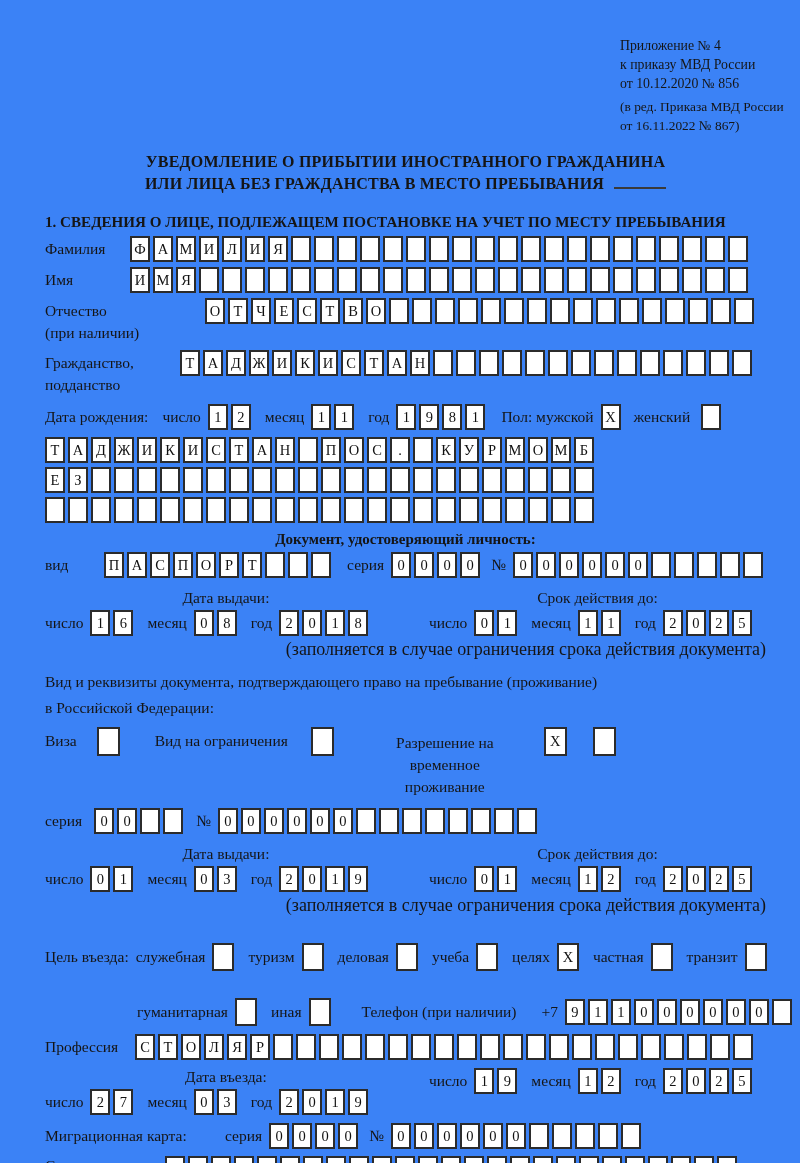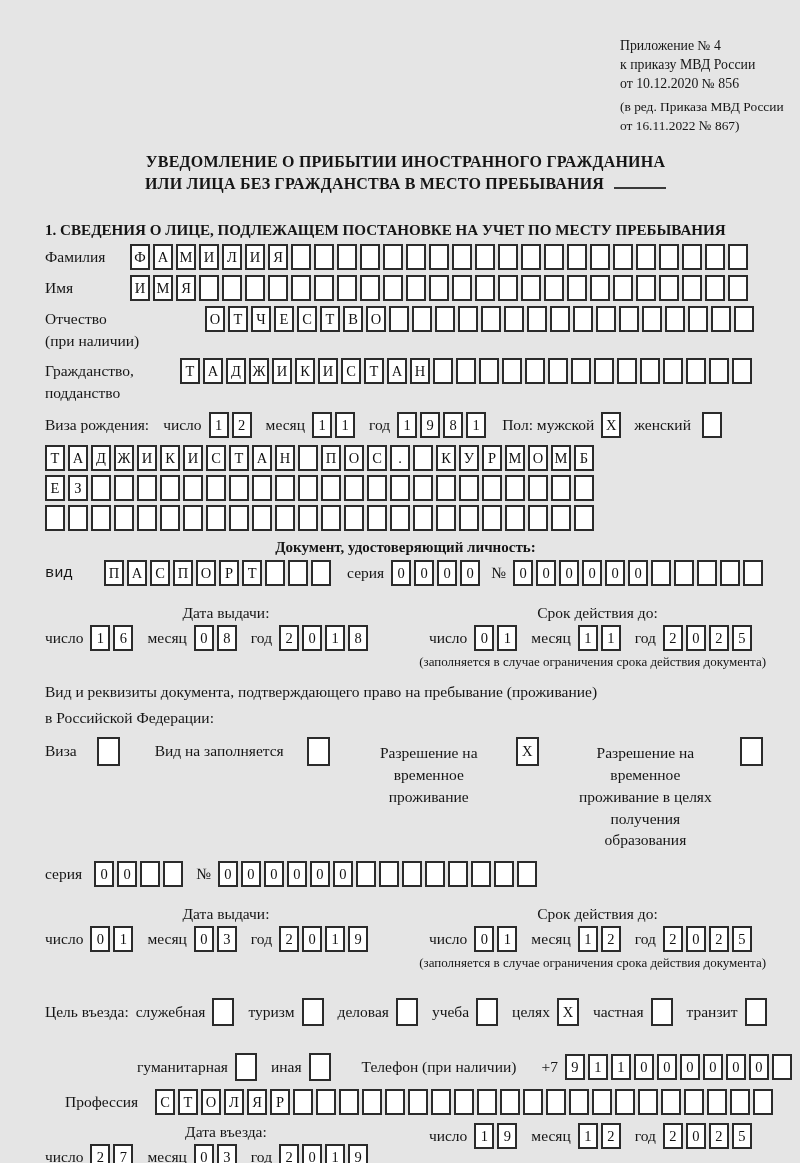--- a/index.html
+++ b/index.html
@@ -1,36 +1,36 @@
 <!DOCTYPE html>
 <html><head>
 <meta charset="utf-8">
 <style>
   * { box-sizing: border-box; }
   html,body { margin:0; padding:0; background:#ffffff; }
   .page{
-    width:800px; height:1163px; background:#e5e5e5; color:#151515;
+    width:800px; height:1163px; background:#3b82f6; color:#151515;
     font-family:"Liberation Serif","DejaVu Serif",serif; font-size:15.5px;
     padding:36px 34px 0 45px; overflow:hidden; position:relative;
   }
   
   .annex{ margin-left:575px; width:190px; font-size:13.8px; line-height:1.38; }
   .annex .amend{ font-size:13.4px; }
   .annex .amend-first{ margin-top:5px; }
   .form-label{ text-align:right; padding-right:2px; font-weight:bold; font-size:15.5px; margin-top:16px; letter-spacing:.4px; }
   .title{ text-align:center; font-weight:bold; font-size:16px; margin-top:16px; line-height:1.4; letter-spacing:.2px; }
   .title-underline{ display:inline-block; width:52px; border-bottom:2px solid #3a3a3a; margin-left:10px; }
-  .sec-heading{ font-weight:bold; font-size:15.1px; margin-top:26px; white-space:nowrap; }
+  .sec-heading{ font-weight:bold; font-size:15.1px; margin-top:18px; white-space:nowrap; }
 
   
   .frow{ display:flex; align-items:flex-start; margin-top:5px; }
   .lbl{ flex:none; padding-top:4px; }
   .lbl2{ line-height:1.45; padding-top:2px; }
-  .w85{ width:85px; } .w90{ width:90px;margin-left:20px; } .w120{ width:120px; }
-  .w135{ width:135px; } .w160{ width:160px; } .w70{ width:70px;font-family:Liberation Mono, monospace; }
+  .w85{ width:85px; } .w90{ width:90px; } .w120{ width:120px; }
+  .w135{ width:135px; } .w160{ width:160px; } .w70{ width:70px; }
 
   
   .strip{ white-space:nowrap; font-size:0; flex:none; }
   .cell{
     display:inline-block; width:20px; height:26px; border:2px solid #2b2b2b;
     margin-right:3px; text-align:center; font-size:14.5px; line-height:22px;
     vertical-align:top; background:#fff; color:#111;
   }
   .cb{ width:23px; height:29px; line-height:25px; flex:none; margin-left:7px; }
   .cb2{ width:22px; height:28px; line-height:24px; flex:none; }
@@ -38,27 +38,27 @@
   
   .inline-row{ display:flex; align-items:center; margin-top:7px; }
   .gl{ margin-right:7px; white-space:nowrap; }
   .mlg{ margin-left:11px; }
 
   .place-rows .strip{ display:block; margin-bottom:4px; }
 
   .center-bold{ text-align:center; font-weight:bold; font-size:15px; margin-top:4px; }
 
   
-  .dates{ display:flex; margin-top:18px; }
+  .dates{ display:flex; margin-top:11px; }
   .dcol1{ width:365px; }
   .dcol2{ margin-left:22px; width:340px; }
   .dhead{ text-align:center; margin-bottom:3px; }
   .dline{ display:flex; align-items:center; }
   .dlab{ margin-right:7px; white-space:nowrap; }
-  .note{ font-size:13px; text-align:right; margin-top:3px; }
+  .note{ font-size:18px; text-align:right; margin-top:3px; }
 
   .intro{ margin-top:9px; line-height:1.7; }
 
   .opts{ display:flex; align-items:flex-start; margin-top:6px;gap:16px; }
   .opt-label{ padding-top:5px; white-space:nowrap; }
   .opt-wrap{ padding-top:5px; line-height:1.4; }
   .ml16{ margin-left:16px; }
   .wc150{ width:152px; text-align:center; white-space:normal; }
   .wc170{ width:170px; text-align:center; white-space:normal; }
 
@@ -110,21 +110,21 @@
 
   <div class="frow">
     <span class="lbl lbl2 w135">
       <span>Гражданство,</span><br>
       <span>подданство</span>
     </span>
     <span class="strip"><span class="cell">Т</span><span class="cell">А</span><span class="cell">Д</span><span class="cell">Ж</span><span class="cell">И</span><span class="cell">К</span><span class="cell">И</span><span class="cell">С</span><span class="cell">Т</span><span class="cell">А</span><span class="cell">Н</span><span class="cell"></span><span class="cell"></span><span class="cell"></span><span class="cell"></span><span class="cell"></span><span class="cell"></span><span class="cell"></span><span class="cell"></span><span class="cell"></span><span class="cell"></span><span class="cell"></span><span class="cell"></span><span class="cell"></span><span class="cell"></span></span>
   </div>
 
   <div class="inline-row">
-    <span class="gl" style="margin-right:14px">Виза рождения:</span>
+    <span class="gl" style="margin-right:14px">Дата рождения:</span>
     <span class="gl">число</span>
     <span class="strip"><span class="cell">1</span><span class="cell">2</span></span>
     <span class="gl mlg">месяц</span>
     <span class="strip"><span class="cell">1</span><span class="cell">1</span></span>
     <span class="gl mlg">год</span>
     <span class="strip"><span class="cell">1</span><span class="cell">9</span><span class="cell">8</span><span class="cell">1</span></span>
     <span class="gl" style="margin-left:13px">Пол: мужской</span>
     <span class="cell">X</span>
     <span class="gl" style="margin-left:10px">женский</span>
     <span class="cell" style="margin-left:4px"></span>
@@ -176,25 +176,24 @@
   <div class="note">(заполняется в случае ограничения срока действия документа)</div>
 
   <div class="intro">
     <span>Вид и реквизиты документа, подтверждающего право на пребывание (проживание)</span><br>
     <span>в Российской Федерации:</span>
   </div>
 
   <div class="opts">
     <span class="opt-label">Виза</span>
     <span class="cell cb" style="margin-left:4px"></span>
-    <span class="opt-label ml16">Вид на заполняется</span>
+    <span class="opt-label ml16">Вид на ограничения</span>
     <span class="cell cb"></span>
     <span class="opt-wrap wc150 ml16">Разрешение на временное проживание</span>
     <span class="cell cb">X</span>
-    <span class="opt-wrap wc170 ml16">Разрешение на временное проживание в целях получения образования</span>
     <span class="cell cb"></span>
   </div>
 
   <div class="inline-row" style="margin-top:10px">
     <span class="gl" style="margin-right:12px">серия</span>
     <span class="strip"><span class="cell">0</span><span class="cell">0</span><span class="cell"></span><span class="cell"></span></span>
     <span class="gl" style="margin-left:10px">№</span>
     <span class="strip"><span class="cell">0</span><span class="cell">0</span><span class="cell">0</span><span class="cell">0</span><span class="cell">0</span><span class="cell">0</span><span class="cell"></span><span class="cell"></span><span class="cell"></span><span class="cell"></span><span class="cell"></span><span class="cell"></span><span class="cell"></span><span class="cell"></span></span>
   </div>
 

